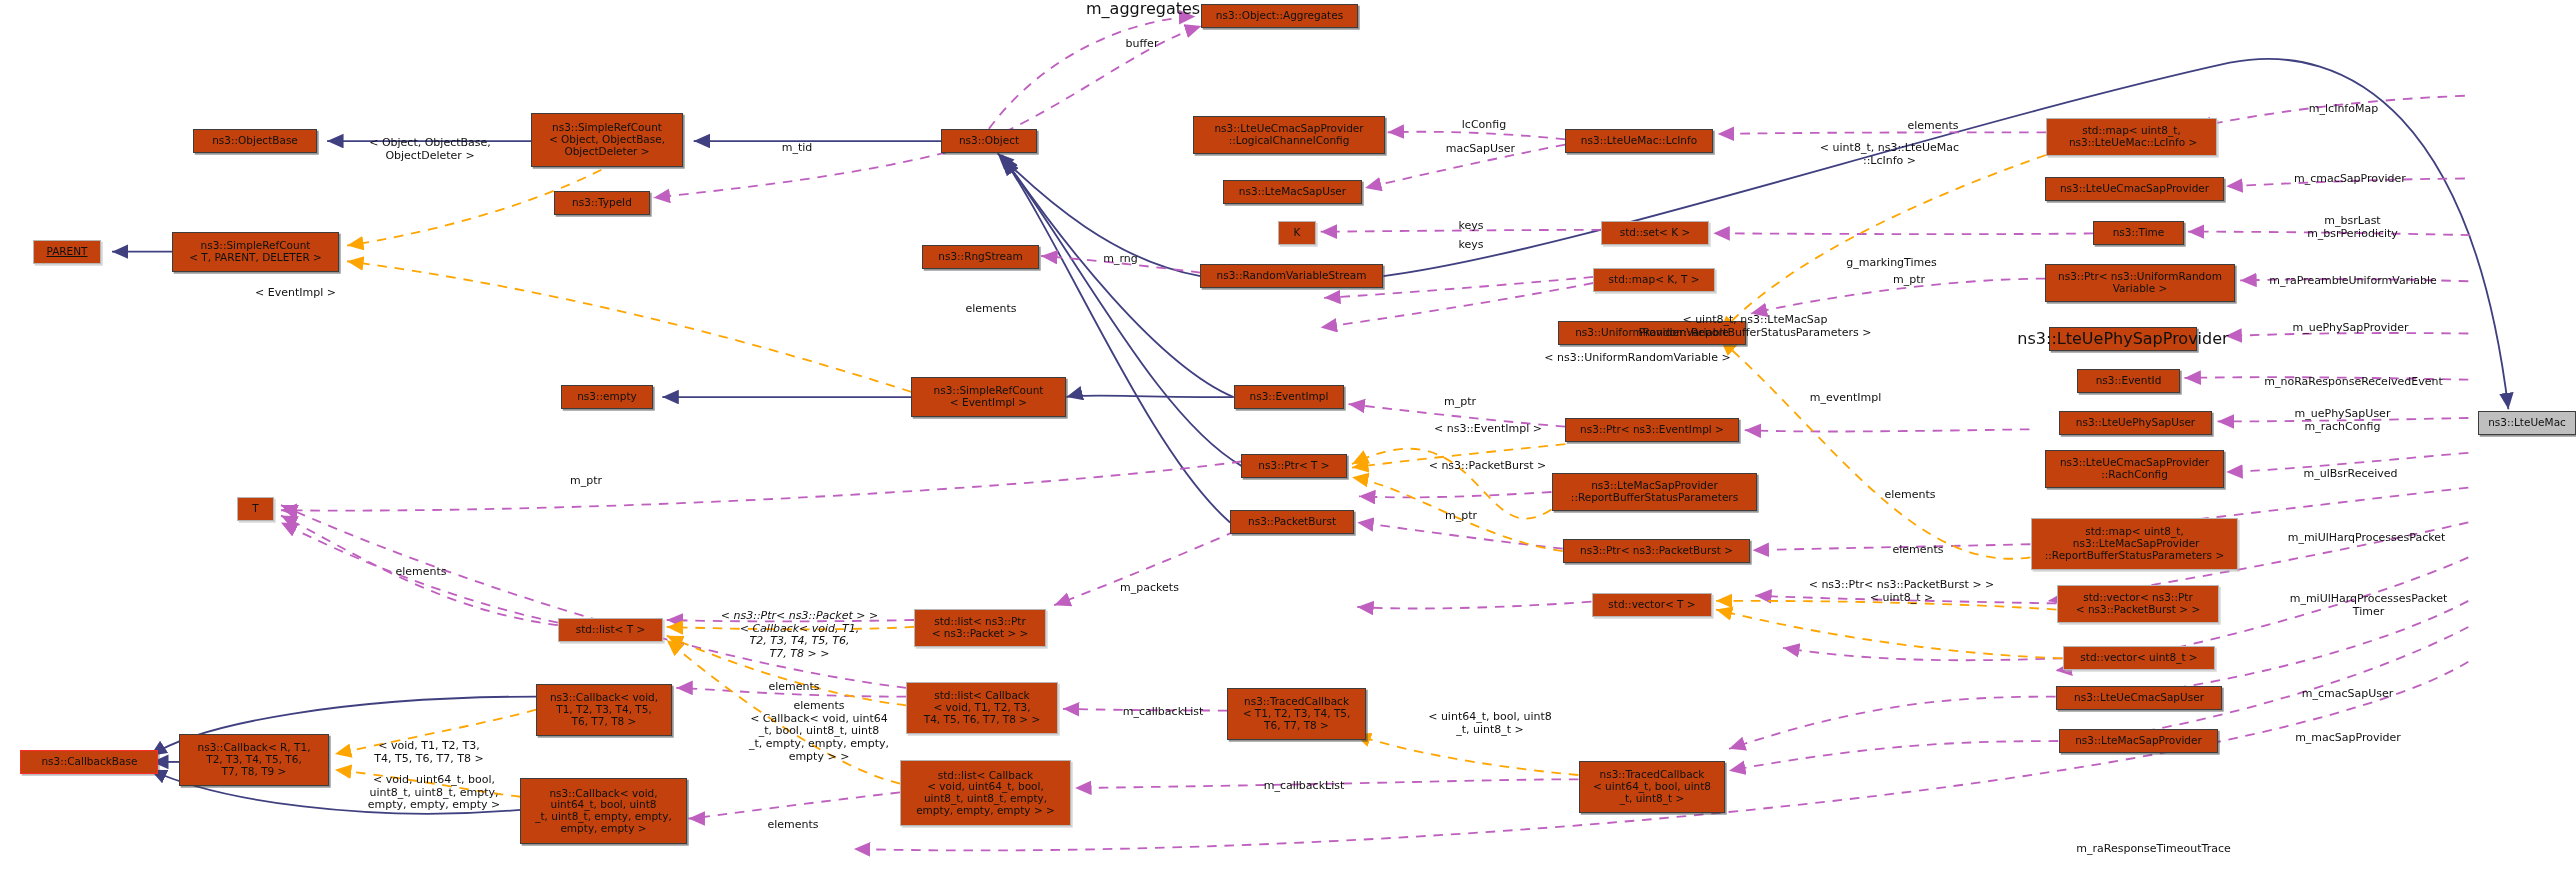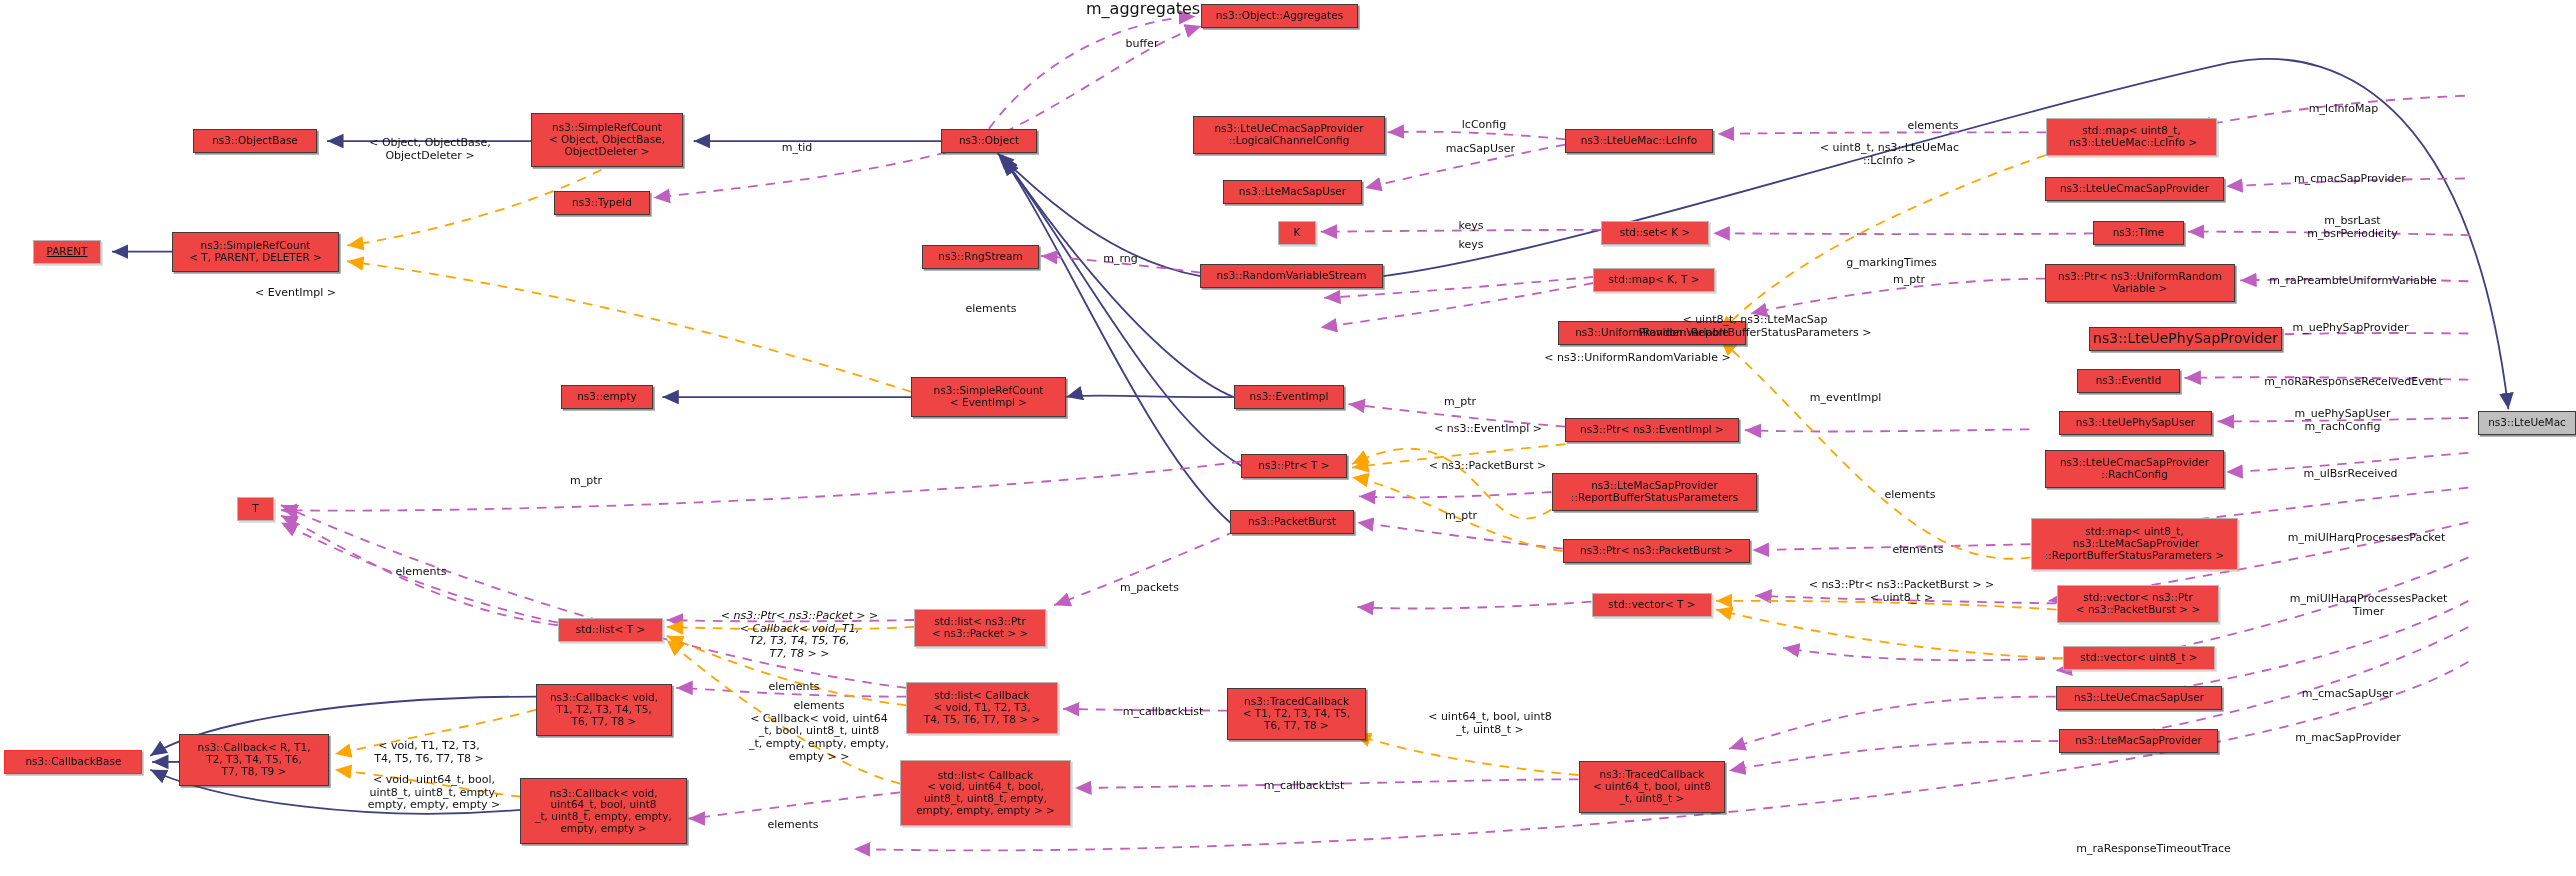--- a/index.html
+++ b/index.html
@@ -2,29 +2,29 @@
 <html style="font-size:14px"><head>
 <meta charset="utf-8">
 <title>ns3::LteUeMac Collaboration Diagram</title>
 <style>
   html,body{margin:0;padding:0;background:#ffffff;}
   body{font-family:"DejaVu Sans","Liberation Sans",sans-serif;}
   #canvas{position:relative;width:2576px;height:876px;background:#ffffff;overflow:hidden;}
   svg#edges{position:absolute;left:0;top:0;width:2576px;height:876px;pointer-events:none;}
 
   .node{position:absolute;box-sizing:border-box;display:flex;align-items:center;justify-content:center;
-        text-align:center;line-height:1.12;background:#ef4444;white-space:pre;}
+        text-align:center;line-height:1.12;background:#c2410c;white-space:pre;}
   
   .node.cls{border:1.3px solid #3d3d3d;box-shadow:1.7px 1.7px 0 0 rgba(60,60,60,0.55);color:#111;}
   
   .node.tmpl{border:1px solid #b6b6b6;box-shadow:1.7px 1.7px 0 0 rgba(180,180,180,0.55);color:#111;}
   
   .node.focus{border:1.3px solid #3d3d3d;background:#bfbfbf;box-shadow:1.7px 1.7px 0 0 rgba(60,60,60,0.55);color:#111;}
   
-  .node.red{border:1.3px solid #ff2b2b;box-shadow:1.7px 1.7px 0 0 rgba(60,60,60,0.35);color:#111;}
+  .node.red{border:1.3px solid #ff2b2b;box-shadow:1.7px 1.7px 0 0 rgba(60,60,60,0.35);color:#111;margin-left:16px;}
 
   .edge-label{position:absolute;color:#111;text-align:center;white-space:pre;line-height:1.15;
               background:transparent;pointer-events:none;}
 </style>
 </head>
 <body>
 
 <div id="canvas">
 
   <svg id="edges" viewBox="0 0 2957 1006">
@@ -144,21 +144,21 @@
 &lt; T, PARENT, DELETER &gt;</div>
       <div class="node tmpl" style="left: 1278px; top: 221px; width: 38px; height: 24.4px; font-size: 10.5px;">K</div>
       <div class="node tmpl" style="left: 1601px; top: 221px; width: 108px; height: 24.4px; font-size: 10.5px;">std::set&lt; K &gt;</div>
       <div class="node cls" style="left: 2093px; top: 221px; width: 91px; height: 24.4px; font-size: 10.5px;">ns3::Time</div>
       <div class="node cls" style="left: 922px; top: 245px; width: 117px; height: 24.4px; font-size: 10.5px;">ns3::RngStream</div>
       <div class="node cls" style="left: 1200px; top: 264px; width: 183px; height: 24.4px; font-size: 10.5px;">ns3::RandomVariableStream</div>
       <div class="node tmpl" style="left: 1593px; top: 268px; width: 122px; height: 24.4px; font-size: 10.5px;">std::map&lt; K, T &gt;</div>
       <div class="node cls" style="left: 2045px; top: 264px; width: 190px; height: 38px; font-size: 10.5px;">ns3::Ptr&lt; ns3::UniformRandom
 Variable &gt;</div>
       <div class="node cls" style="left: 1558px; top: 321px; width: 188px; height: 24.4px; font-size: 10.5px;">ns3::UniformRandomVariable</div>
-      <div class="node cls" style="left: 2049px; top: 327px; width: 193px; height: 24.4px; font-size: 14px; margin-left: 40px;">ns3::LteUePhySapProvider</div>
+      <div class="node cls" style="left: 2049px; top: 327px; width: 148px; height: 24.4px; font-size: 16px;">ns3::LteUePhySapProvider</div>
       <div class="node cls" style="left: 561px; top: 385px; width: 92px; height: 24.4px; font-size: 10.5px;">ns3::empty</div>
       <div class="node cls" style="left: 911px; top: 377px; width: 155px; height: 40px; font-size: 10.5px;">ns3::SimpleRefCount
 &lt; EventImpl &gt;</div>
       <div class="node cls" style="left: 1234px; top: 385px; width: 110px; height: 24.4px; font-size: 10.5px;">ns3::EventImpl</div>
       <div class="node cls" style="left: 1565px; top: 418px; width: 174px; height: 24.4px; font-size: 10.5px;">ns3::Ptr&lt; ns3::EventImpl &gt;</div>
       <div class="node cls" style="left: 2077px; top: 369px; width: 103px; height: 24.4px; font-size: 10.5px;">ns3::EventId</div>
       <div class="node cls" style="left: 2059px; top: 411px; width: 153px; height: 24.4px; font-size: 10.5px;">ns3::LteUePhySapUser</div>
       <div class="node focus" style="left: 2478px; top: 411px; width: 98px; height: 24.4px; font-size: 10.5px;">ns3::LteUeMac</div>
       <div class="node tmpl" style="left: 237px; top: 497px; width: 37px; height: 24.4px; font-size: 10.5px;">T</div>
       <div class="node cls" style="left: 1241px; top: 454px; width: 106px; height: 24.4px; font-size: 10.5px;">ns3::Ptr&lt; T &gt;</div>

